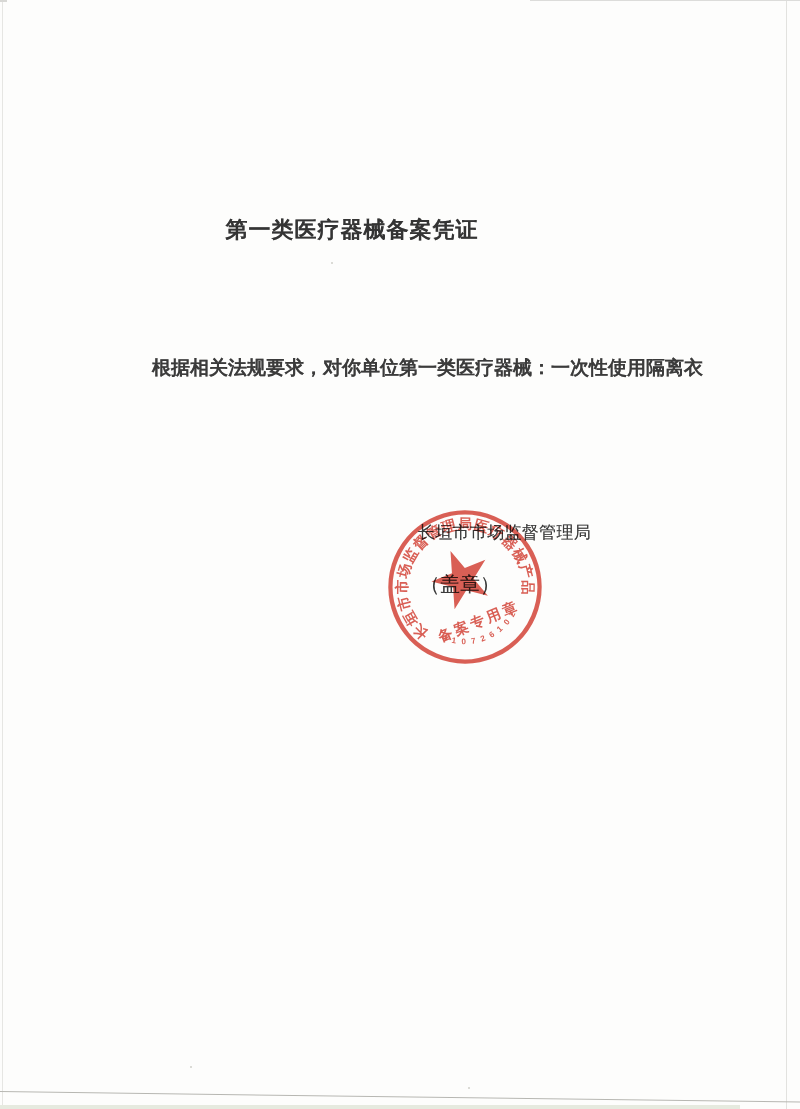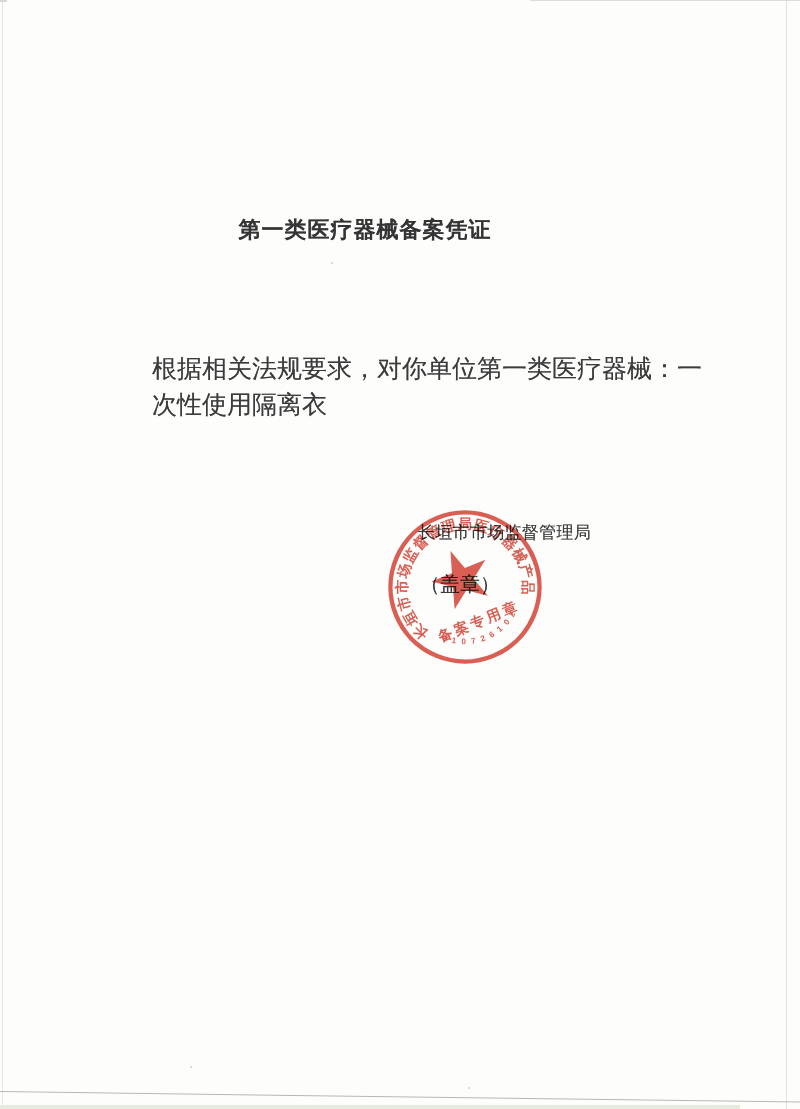--- a/index.html
+++ b/index.html
@@ -7,30 +7,29 @@
     position:relative; width:800px; height:1109px;
     background:#fdfdfc; overflow:hidden;
     font-family:"Liberation Sans", sans-serif;
     color:#3b3b3b;
   }
   .doc-title {
     position:absolute; top:215px; left:0; width:704px; margin:0;
     text-align:center; font-size:22px; font-weight:600;
     letter-spacing:1px; color:#343434;
     text-shadow:0 0 0.5px rgba(60,60,60,0.6);
-    padding-left:13px;
   }
   .recipient {
     position:absolute; top:297px; left:95px;
     font-size:19.5px; font-weight:500;
     text-shadow:0 0 0.5px rgba(60,60,60,0.55);
   }
   .body-text {
     position:absolute; top:350px; left:95px; width:625px;
-    font-size:25px; font-weight:400; line-height:36px;
+    font-size:19px; font-weight:700; line-height:36px;
     text-shadow:0 0 0.5px rgba(60,60,60,0.55);
   }
   .body-line1 { padding-left:57px; }
   .issuer {
     position:absolute; top:521px; left:398px;
     font-size:17px; font-weight:400; letter-spacing:0.3px;
     text-shadow:0 0 0.5px rgba(60,60,60,0.55);
     margin-left:20px;
   }
   .seal-note {

